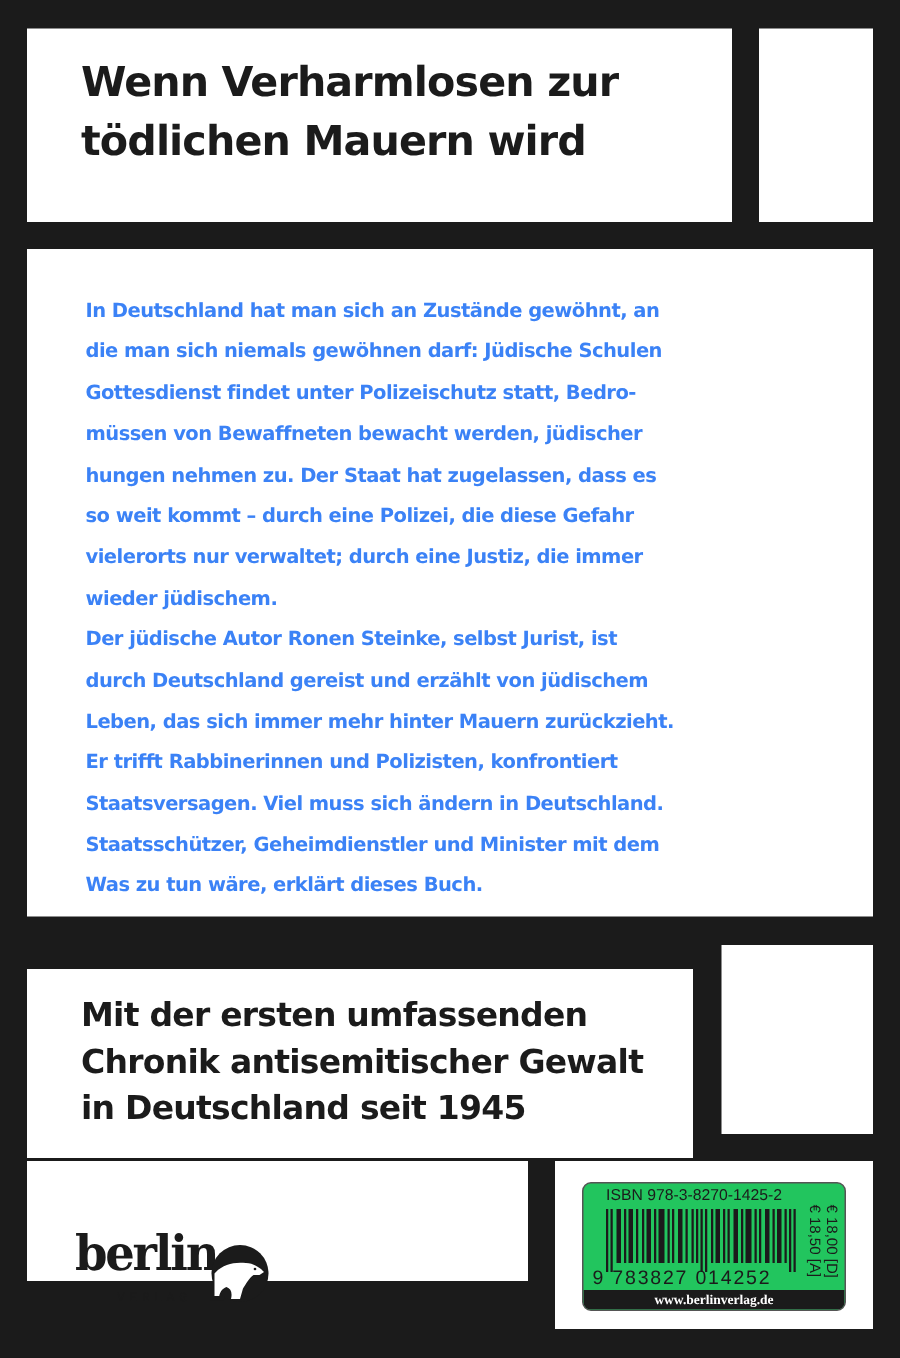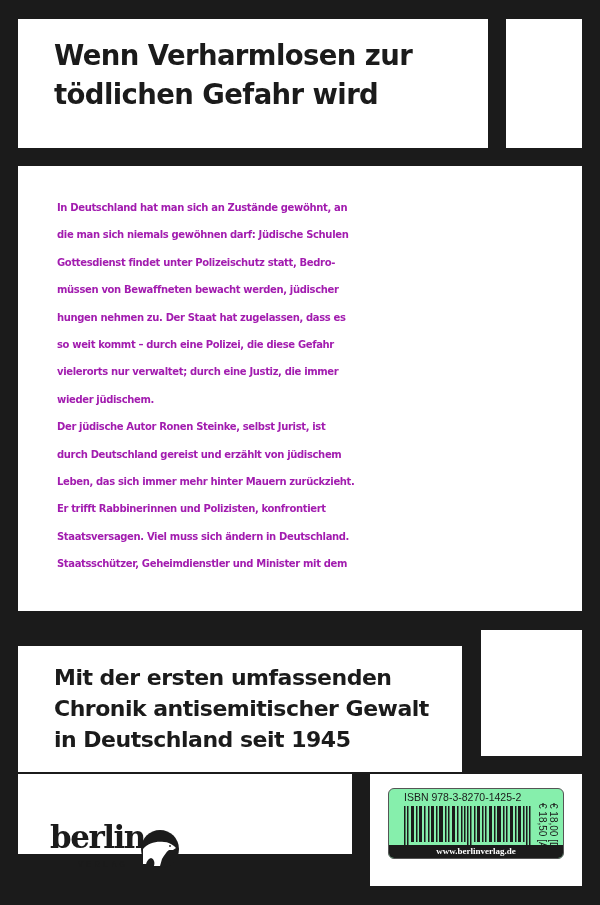--- a/index.html
+++ b/index.html
@@ -8,22 +8,22 @@
     .box { position: absolute; background: #ffffff; }
     .title {
       position: absolute; left: 36px; top: 17px;
       font-family: "DejaVu Sans", sans-serif; font-weight: bold;
       font-size: 27.5px; line-height: 39px; letter-spacing: -0.6px;
       color: #1b1b1b; white-space: nowrap;
     }
     .body-text {
       position: absolute; left: 39px; top: 28px;
       font-family: "DejaVu Sans", sans-serif; font-weight: bold;
-      font-size: 10px; line-height: 27.4px; letter-spacing: -0.35px;
-      color: #a21caf; white-space: nowrap;
+      font-size: 13px; line-height: 27.4px; letter-spacing: -0.35px;
+      color: #3b82f6; white-space: nowrap;
     }
     .body-text div { height: 27.4px; }
     .chronik {
       position: absolute; left: 36px; top: 16px;
       font-family: "DejaVu Sans", sans-serif; font-weight: bold;
       font-size: 22px; line-height: 31px; letter-spacing: -0.5px;
       color: #1b1b1b; white-space: nowrap;
     }
     .logo-word {
       position: absolute; left: 32px; top: 47px;
@@ -31,22 +31,22 @@
       font-size: 31px; line-height: 1; letter-spacing: -1.5px; color: #1b1b1b;
       transform: scaleY(1.05);
     }
     .logo-sub {
       position: absolute; left: 60px; top: 86px;
       font-family: Liberation Mono, monospace;
       font-size: 8.5px; letter-spacing: 3.2px; color: #1b1b1b;
     }
     .logo-mark { position: absolute; left: 122px; top: 55px; width: 40px; height: 40px; }
     .label {
-      position: absolute; left: 18px; top: 14px; width: 176px; height: 71px;
-      border: 1px solid #555; border-radius: 6px; overflow: hidden; background: #86efac;
+      position: absolute; left: 18px; top: 14px; width: 176px; height: 86px;
+      border: 1px solid #555; border-radius: 6px; overflow: hidden; background: #22c55e;
     }
     .isbn-text {
       position: absolute; left: 15px; top: 2px;
       font-family: "Liberation Sans", sans-serif; font-size: 10.5px; color: #1b1b1b; white-space: nowrap;
     }
     .barcode { position: absolute; left: 15px; top: 17px; width: 130px; height: 42px; }
     .digits {
       position: absolute; left: 6px; top: 55px;
       font-family: "Liberation Sans", sans-serif; font-size: 13px; letter-spacing: 1.2px; color: #1b1b1b; white-space: nowrap;
     }
@@ -60,41 +60,42 @@
       background: #1b1b1b; color: #fff; text-align: center;
       font-family: "Liberation Serif", serif; font-weight: bold; font-size: 9px; line-height: 13px;
     }
   </style>
 </head>
 <body>
 
 <div class="box" style="left:18px; top:19px; width:470px; height:129px;">
   <div class="title">
     <div>Wenn Verharmlosen zur</div>
-    <div>tödlichen Gefahr wird</div>
+    <div>tödlichen Mauern wird</div>
   </div>
 </div>
 <div class="box" style="left:506px; top:19px; width:76px; height:129px;"></div>
 
 <div class="box" style="left:18px; top:166px; width:564px; height:445px;">
   <div class="body-text">
     <div>In Deutschland hat man sich an Zustände gewöhnt, an</div>
     <div>die man sich niemals gewöhnen darf: Jüdische Schulen</div>
     <div>Gottesdienst findet unter Polizeischutz statt, Bedro-</div>
     <div>müssen von Bewaffneten bewacht werden, jüdischer</div>
     <div>hungen nehmen zu. Der Staat hat zugelassen, dass es</div>
     <div>so weit kommt – durch eine Polizei, die diese Gefahr</div>
     <div>vielerorts nur verwaltet; durch eine Justiz, die immer</div>
     <div>wieder jüdischem.</div>
     <div>Der jüdische Autor Ronen Steinke, selbst Jurist, ist</div>
     <div>durch Deutschland gereist und erzählt von jüdischem</div>
     <div>Leben, das sich immer mehr hinter Mauern zurückzieht.</div>
     <div>Er trifft Rabbinerinnen und Polizisten, konfrontiert</div>
     <div>Staatsversagen. Viel muss sich ändern in Deutschland.</div>
     <div>Staatsschützer, Geheimdienstler und Minister mit dem</div>
+    <div>Was zu tun wäre, erklärt dieses Buch.</div>
   </div>
 </div>
 
 <div class="box" style="left:18px; top:630px; width:444px; height:126px;margin-top:16px;">
   <div class="chronik">
     <div>Mit der ersten umfassenden</div>
     <div>Chronik antisemitischer Gewalt</div>
     <div>in Deutschland seit 1945</div>
   </div>
 </div>

